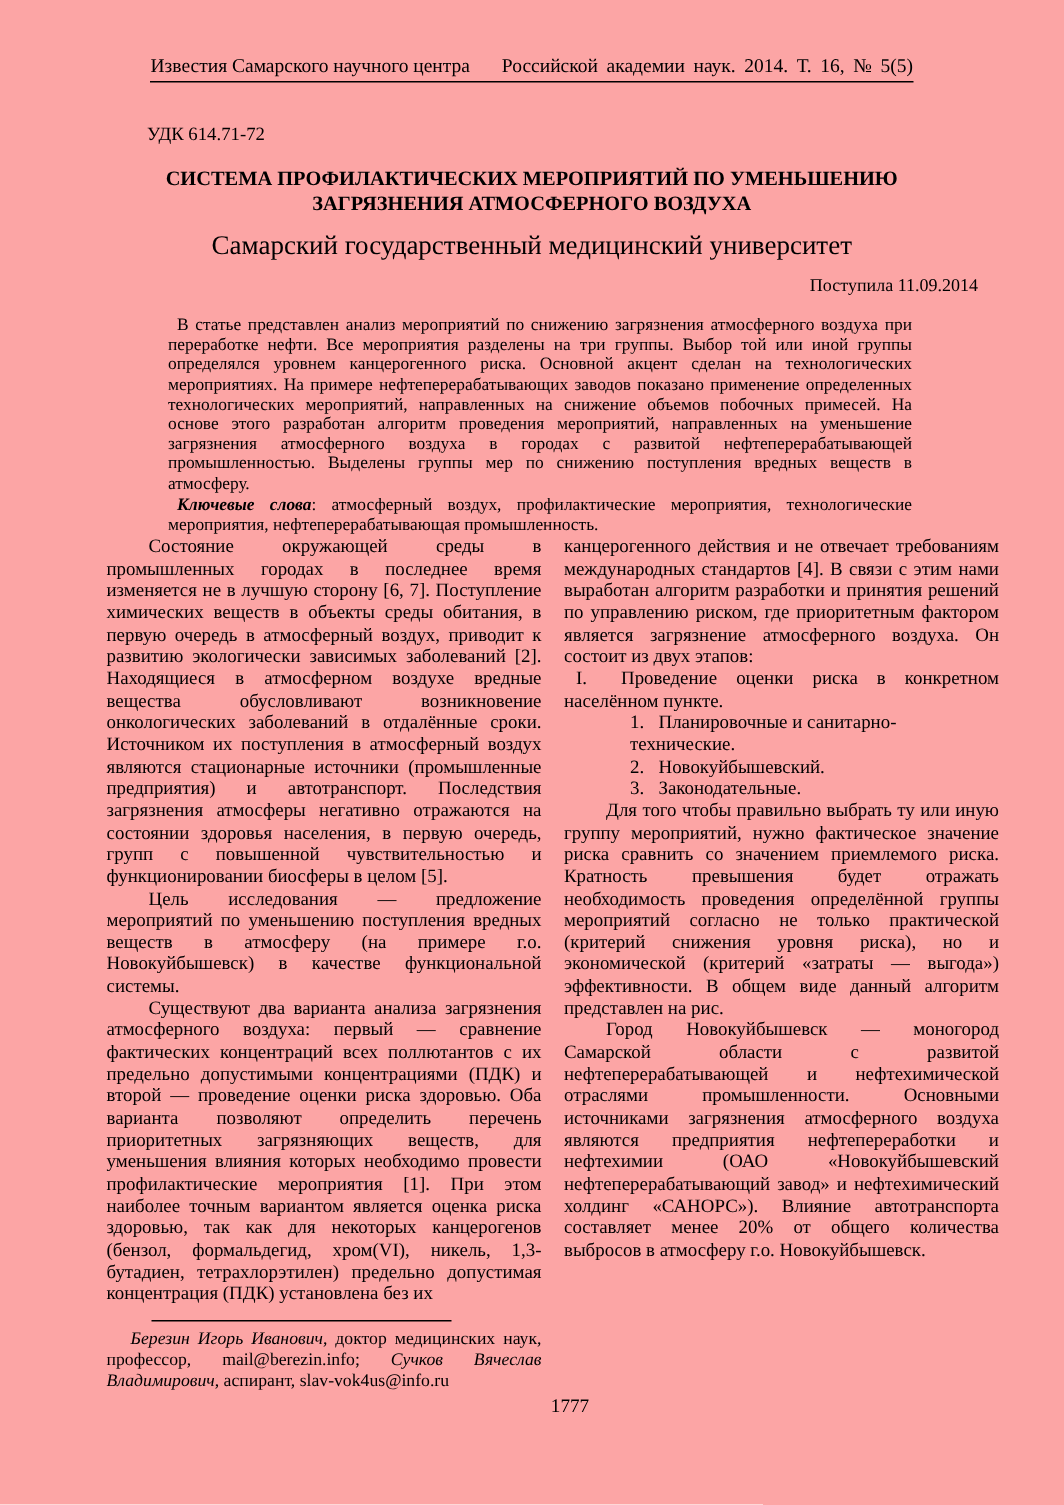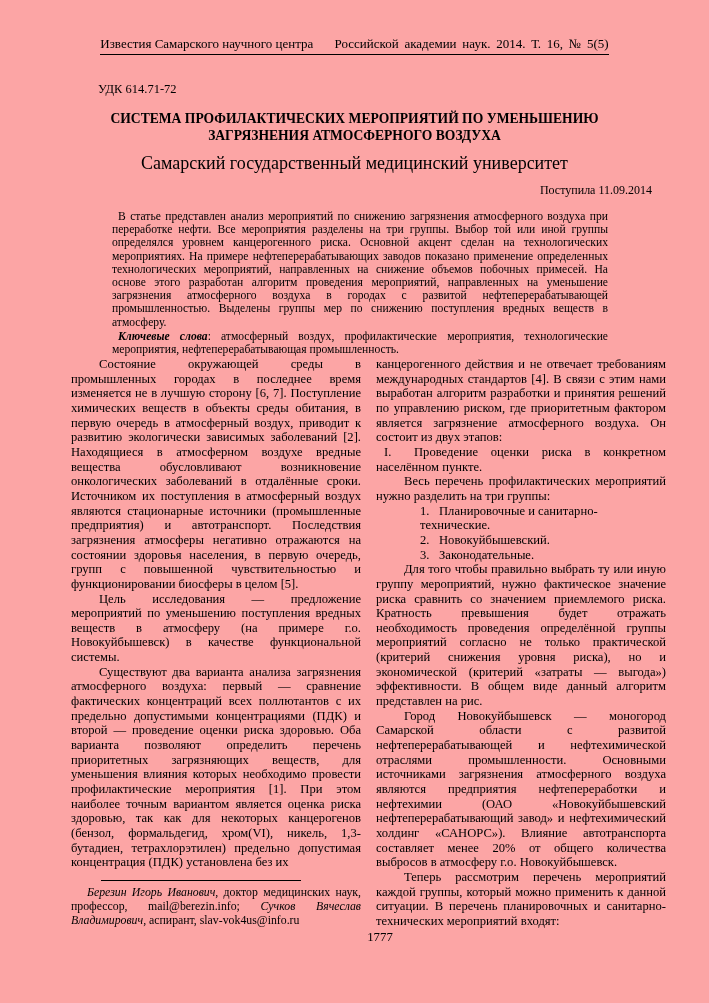--- a/index.html
+++ b/index.html
@@ -129,34 +129,32 @@
       </p>
     </div>
 
     <div class="col">
       <p class="cont">канцерогенного действия и не отвечает требованиям международных стандартов [4]. В связи с этим нами выработан алгоритм разработки и принятия решений по управлению риском, где приоритетным фактором является загрязнение атмосферного воздуха. Он состоит из двух этапов:</p>
 
       <p class="roman-item">
         <span class="rnum">I.</span><span>Проведение оценки риска в конкретном населённом пункте.</span>
       </p>
 
-      <p class="para">Весь перечень профилактических мероприятий нужно разделить на три группы:</p>
 
       <p class="numbered-item">
         <span class="nnum">1.</span><span>Планировочные и санитарно-технические.</span>
       </p>
       <p class="numbered-item">
         <span class="nnum">2.</span><span>Новокуйбышевский.</span>
       </p>
       <p class="numbered-item">
         <span class="nnum">3.</span><span>Законодательные.</span>
       </p>
 
       <p class="para">Для того чтобы правильно выбрать ту или иную группу мероприятий, нужно фактическое значение риска сравнить со значением приемлемого риска. Кратность превышения будет отражать необходимость проведения определённой группы мероприятий согласно не только практической (критерий снижения уровня риска), но и экономической (критерий «затраты — выгода») эффективности. В общем виде данный алгоритм представлен на рис.</p>
       <p class="para">Город Новокуйбышевск — моногород Самарской области с развитой нефтеперерабатывающей и нефтехимической отраслями промышленности. Основными источниками загрязнения атмосферного воздуха являются предприятия нефтепереработки и нефтехимии (ОАО «Новокуйбышевский нефтеперерабатывающий завод» и нефтехимический холдинг «САНОРС»). Влияние автотранспорта составляет менее 20% от общего количества выбросов в атмосферу г.о. Новокуйбышевск.</p>
-      <p class="para">Теперь рассмотрим перечень мероприятий каждой группы, который можно применить к данной ситуации. В перечень планировочных и санитарно-технических мероприятий входят:</p>
     </div>
 
   </div>
 
   <div class="page-number">1777</div>
 
 </div>
 
 </body></html>

